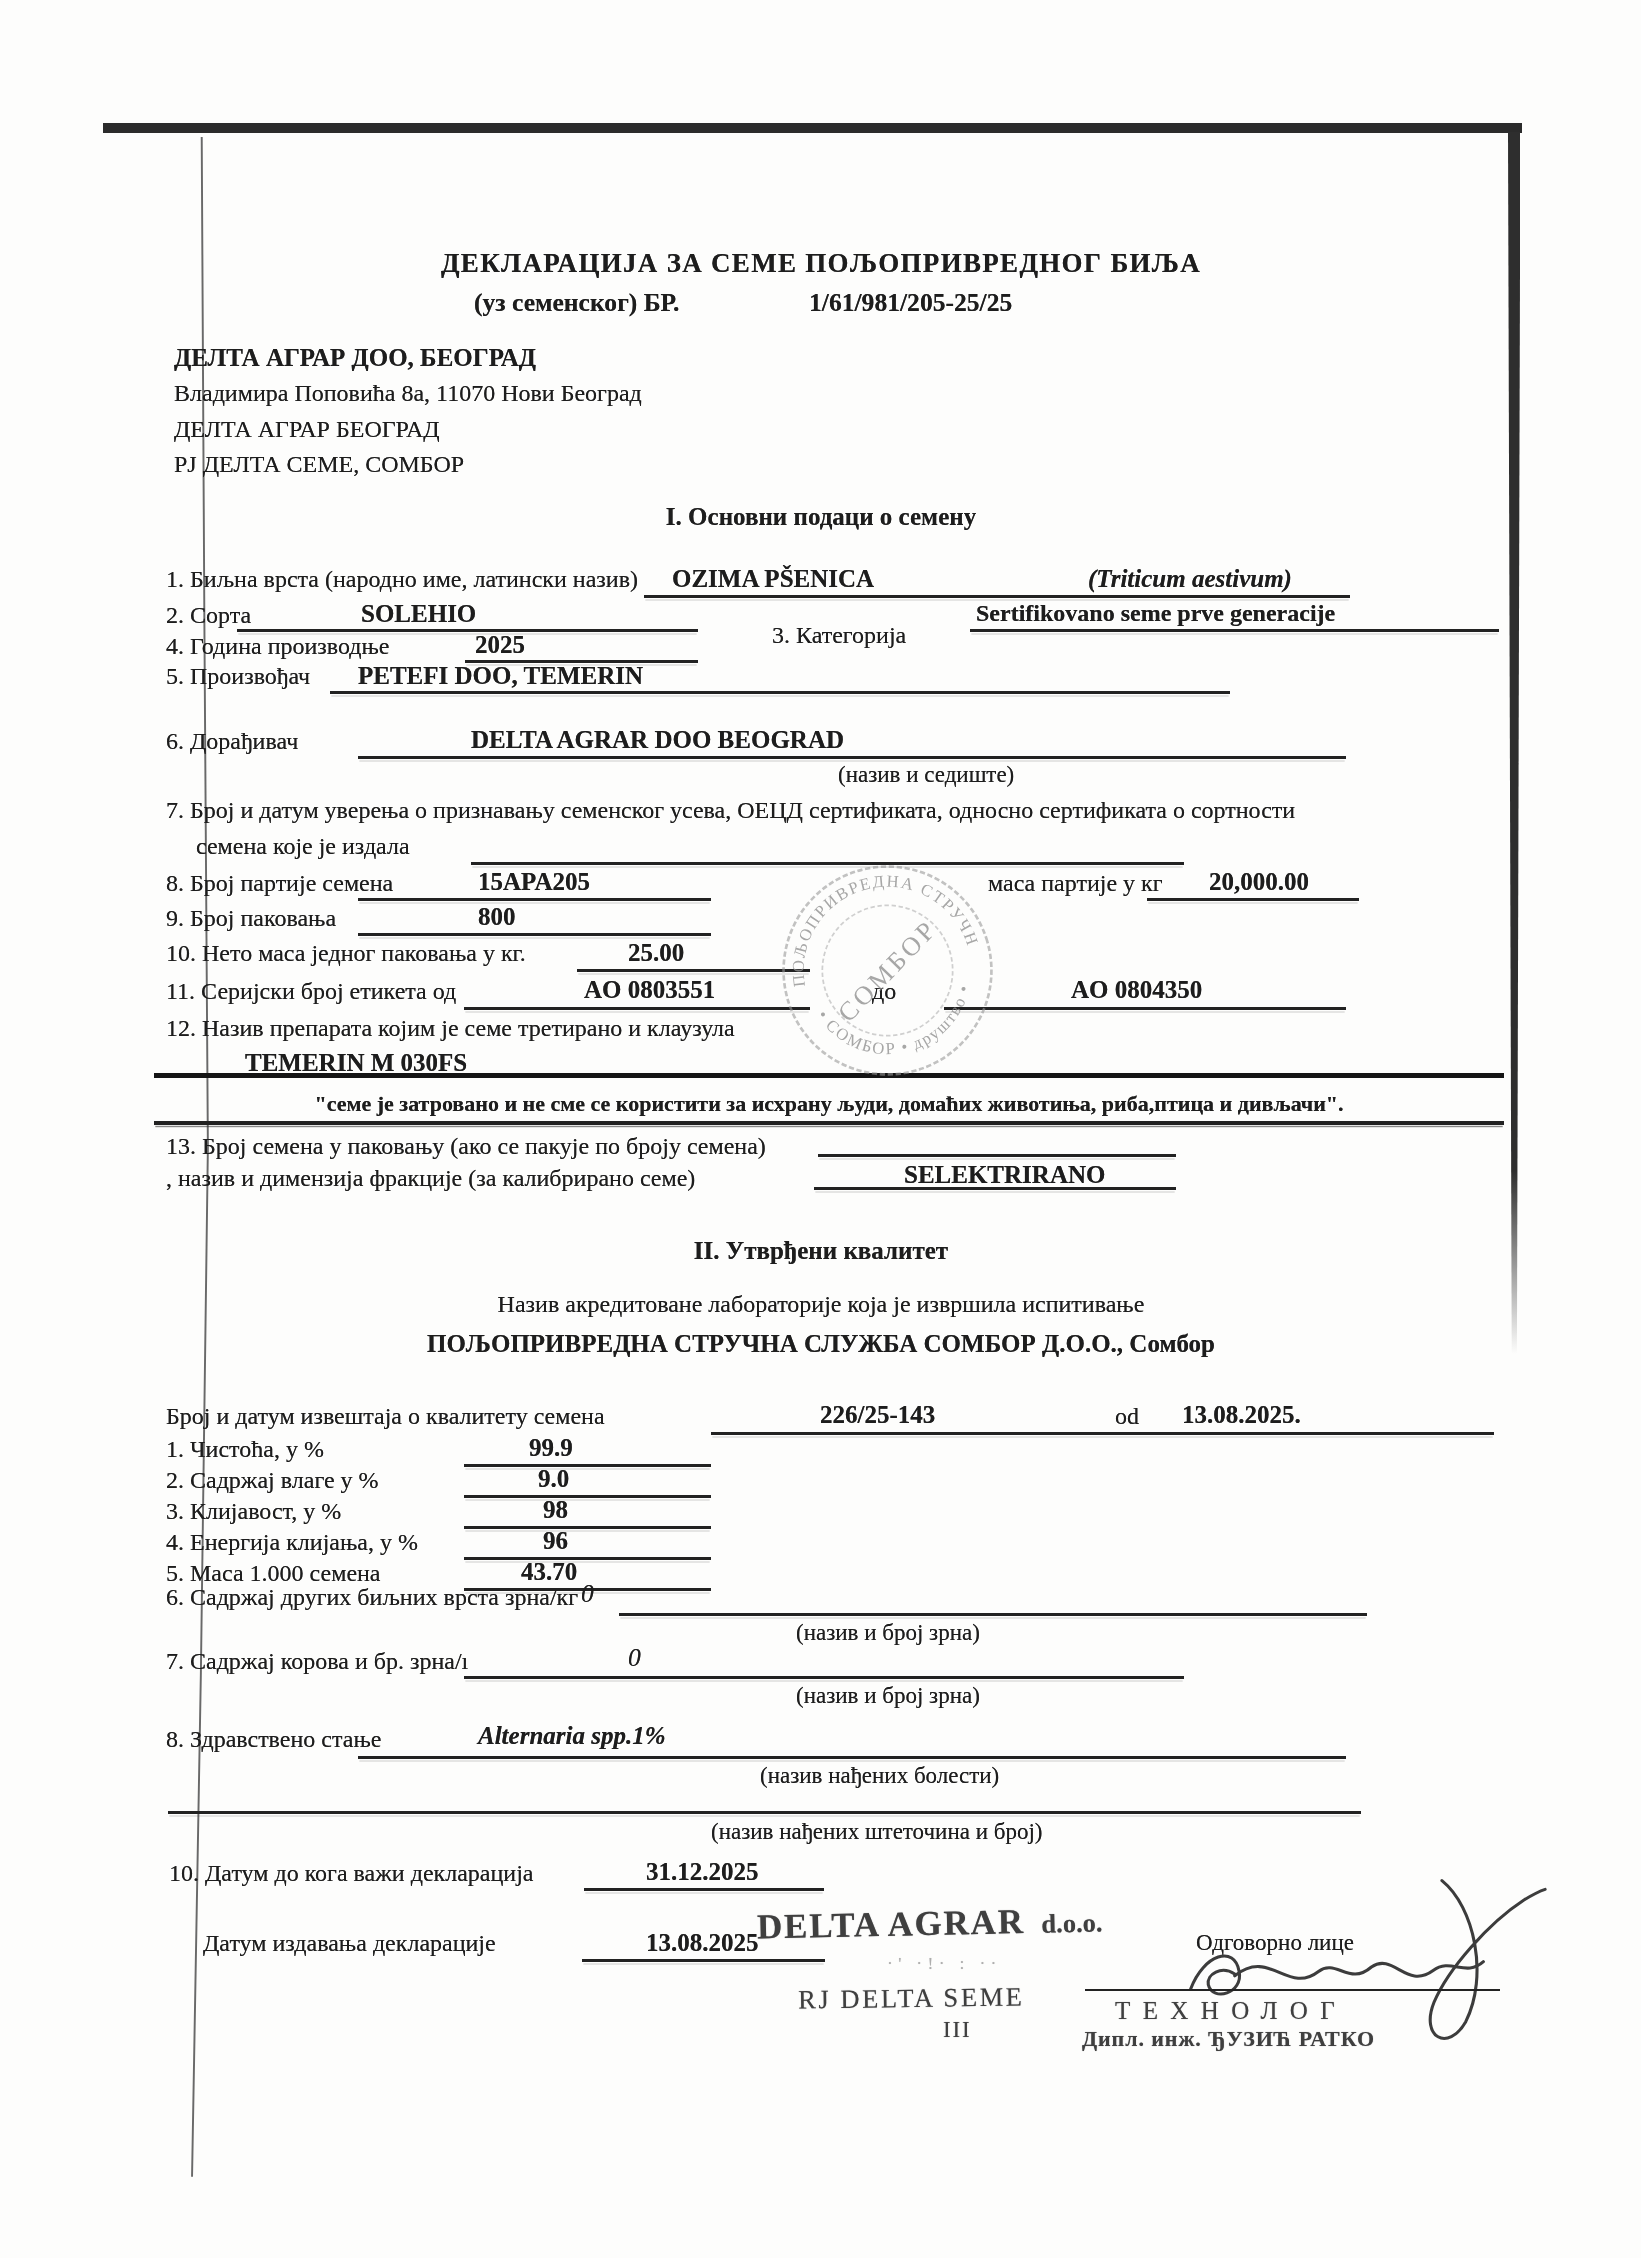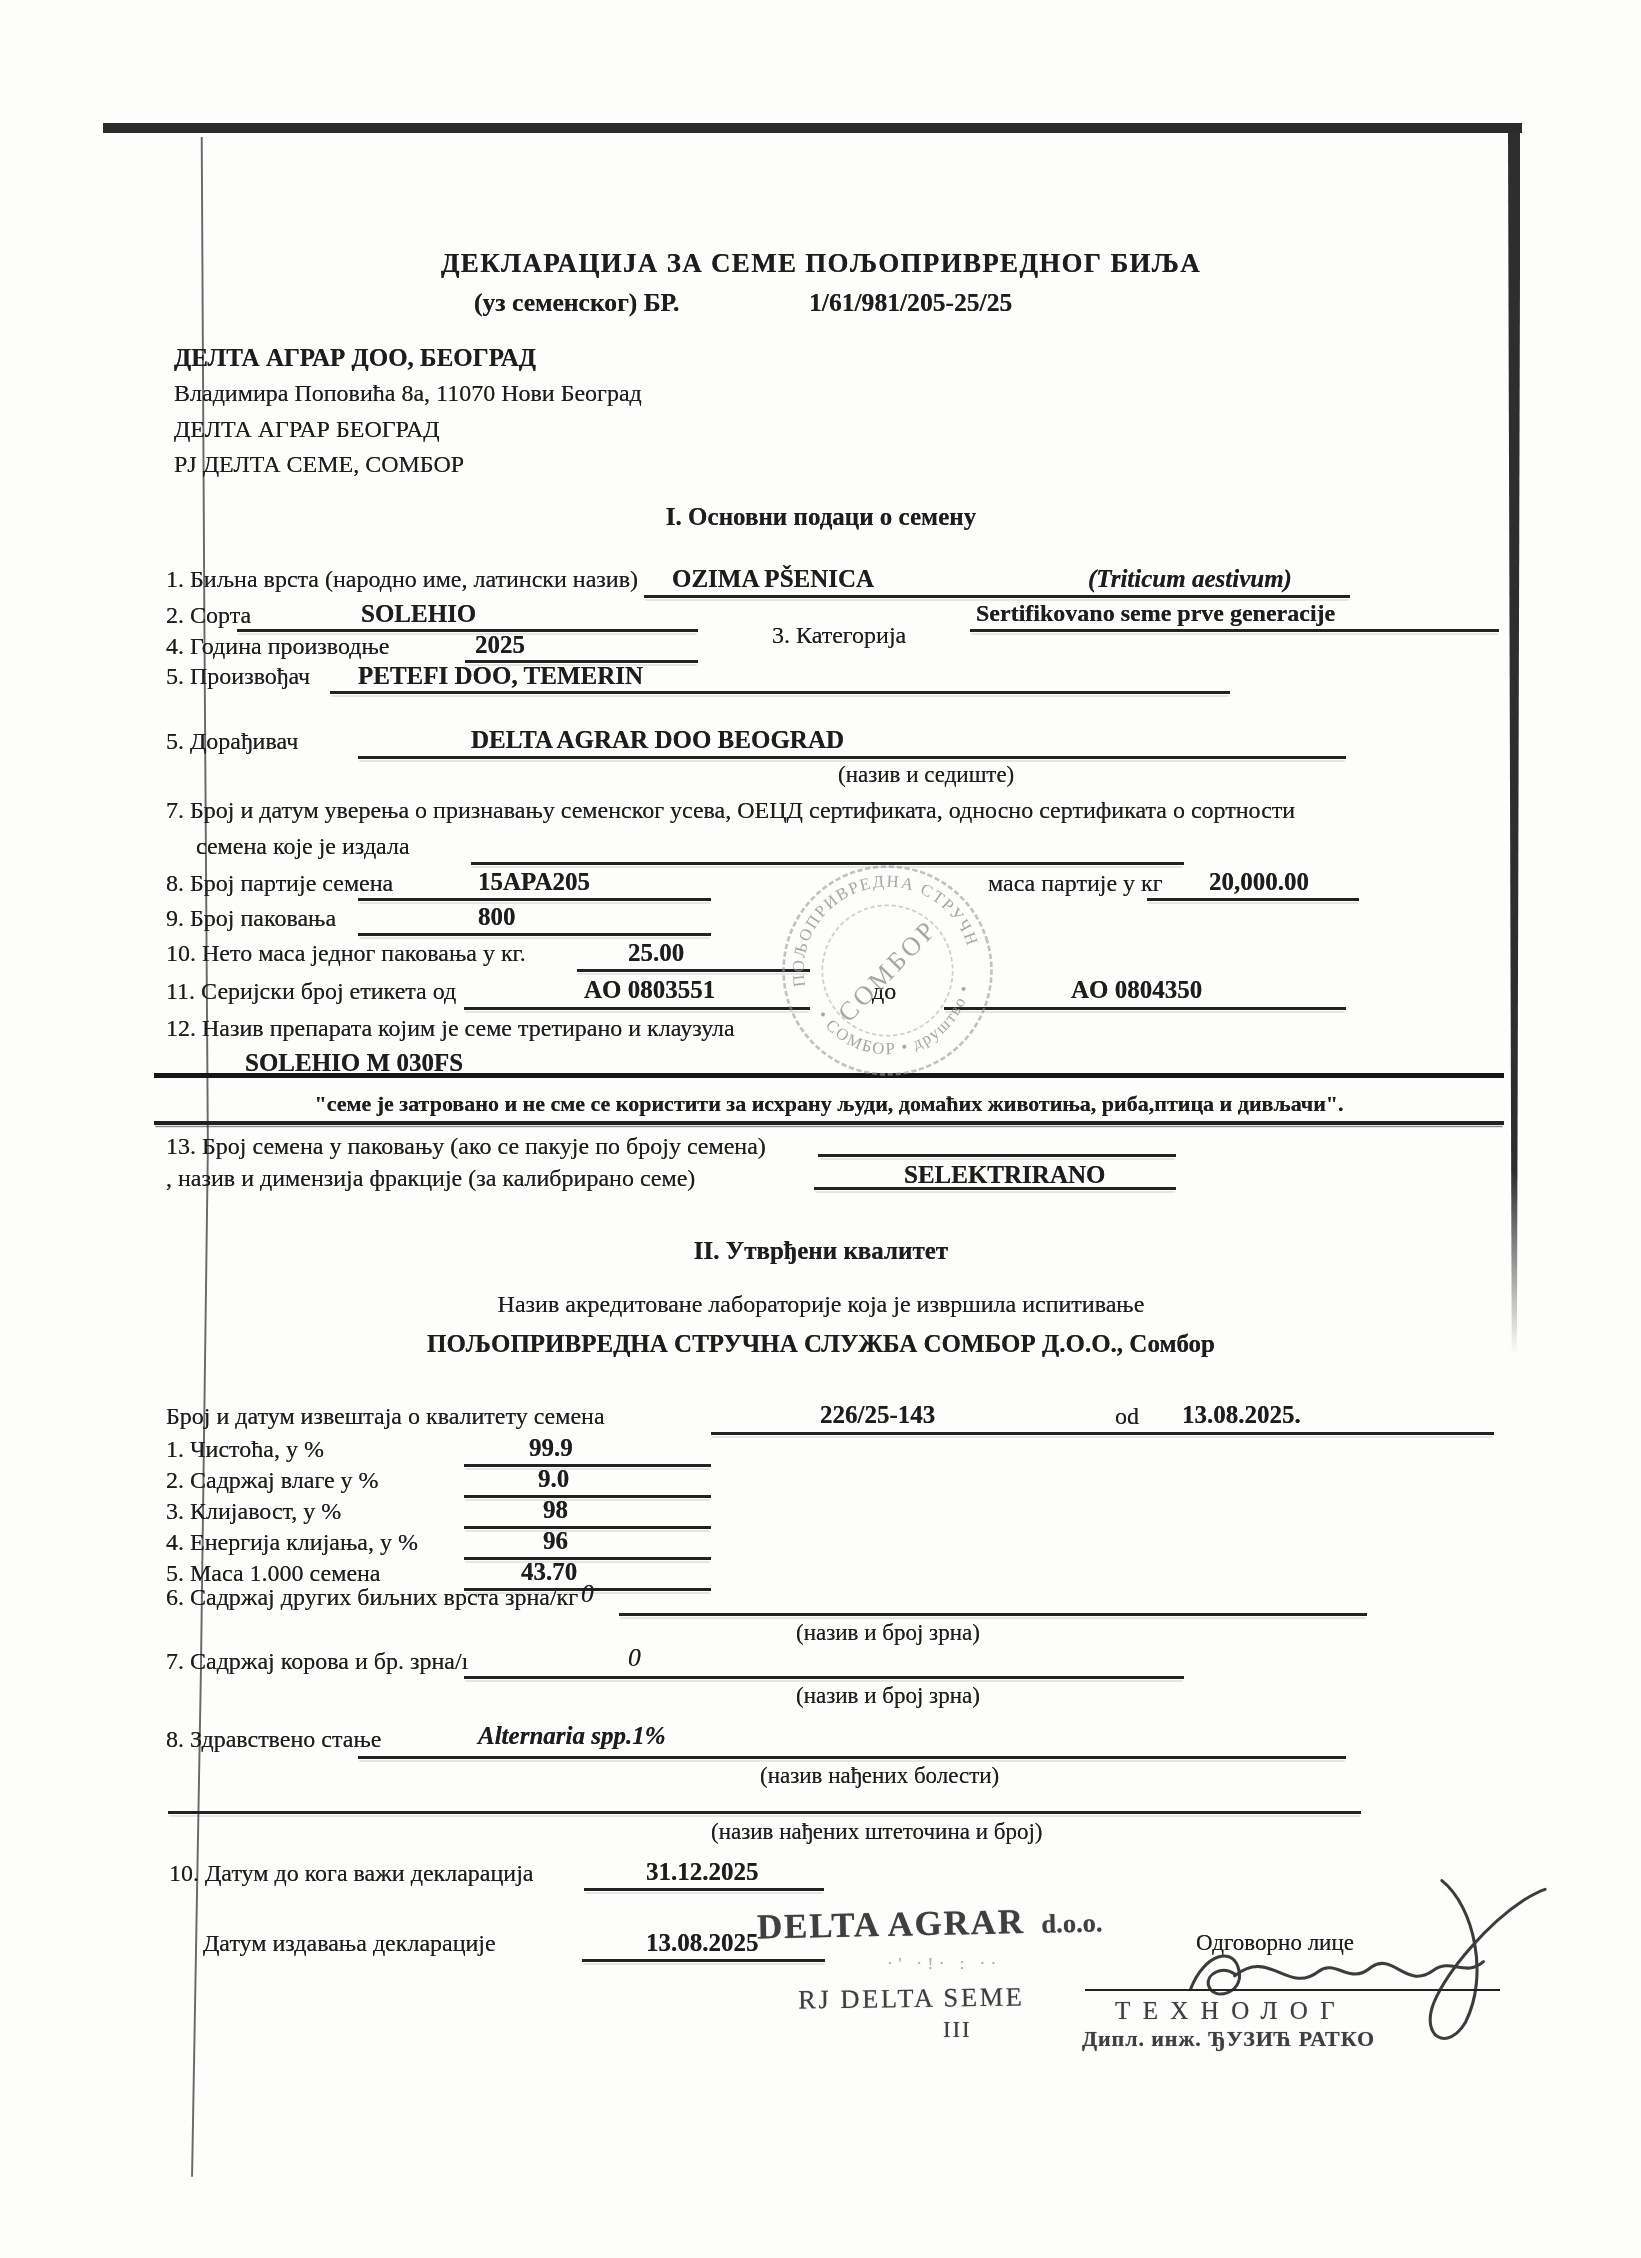--- a/index.html
+++ b/index.html
@@ -55,21 +55,21 @@
   <div class="ln" style="left:970px;top:629px;width:529px;"></div>
 
   <div class="t" style="left:166px;top:633px;">4. Година производње</div>
   <div class="t b" style="left:475px;top:631px;font-size:25px;">2025</div>
   <div class="ln" style="left:465px;top:660px;width:233px;"></div>
 
   <div class="t" style="left:166px;top:663px;">5. Произвођач</div>
   <div class="t b" style="left:358px;top:662px;font-size:25px;">PETEFI DOO, TEMERIN</div>
   <div class="ln" style="left:330px;top:691px;width:900px;"></div>
 
-  <div class="t" style="left:166px;top:728px;">5. Дорађивач</div>
+  <div class="t" style="left:166px;top:728px;">6. Дорађивач</div>
   <div class="t b" style="left:471px;top:726px;font-size:25px;">DELTA AGRAR DOO BEOGRAD</div>
   <div class="ln" style="left:358px;top:756px;width:988px;"></div>
   <div class="t sm" style="left:838px;top:762px;">(назив и седиште)</div>
 
   <div class="t" style="left:166px;top:797px;">7. Број и датум уверења о признавању семенског усева, ОЕЦД сертификата, односно сертификата о сортности</div>
   <div class="t" style="left:196px;top:833px;">семена које је издала</div>
   <div class="ln" style="left:471px;top:862px;width:713px;"></div>
 
   <div class="t" style="left:166px;top:870px;">8. Број партије семена</div>
   <div class="t b" style="left:478px;top:868px;font-size:25px;">15APA205</div>
@@ -87,21 +87,21 @@
   <div class="ln" style="left:577px;top:969px;width:233px;"></div>
 
   <div class="t" style="left:166px;top:978px;">11. Серијски број етикета од</div>
   <div class="t b" style="left:584px;top:976px;font-size:25px;">AO 0803551</div>
   <div class="t" style="left:872px;top:978px;">до</div>
   <div class="t b" style="left:1071px;top:976px;font-size:25px;">AO 0804350</div>
   <div class="ln" style="left:464px;top:1007px;width:346px;"></div>
   <div class="ln" style="left:944px;top:1007px;width:402px;"></div>
 
   <div class="t" style="left:166px;top:1015px;">12. Назив препарата којим је семе третирано и клаузула</div>
-  <div class="t b" style="left:245px;top:1049px;font-size:25px;">SOLEHIO M 030FS</div>
+  <div class="t b" style="left:245px;top:1049px;font-size:25px;">TEMERIN M 030FS</div>
 
   <div class="ln heavy" style="left:154px;top:1073px;width:1350px;"></div>
   <div class="t b" style="left:154px;width:1350px;text-align:center;top:1091px;font-size:22px;">"семе је затровано и не сме се користити за исхрану људи, домаћих животиња, риба,птица и дивљачи".</div>
   <div class="ln" style="left:154px;top:1121px;width:1350px;height:3.5px;"></div>
 
   <div class="t" style="left:166px;top:1133px;">13. Број семена у паковању (ако се пакује по броју семена)</div>
   <div class="ln" style="left:818px;top:1154px;width:358px;"></div>
   <div class="t" style="left:166px;top:1165px;">, назив и димензија фракције (за калибрирано семе)</div>
   <div class="t b" style="left:904px;top:1161px;font-size:25px;">SELEKTRIRANO</div>
   <div class="ln" style="left:814px;top:1187px;width:362px;"></div>

